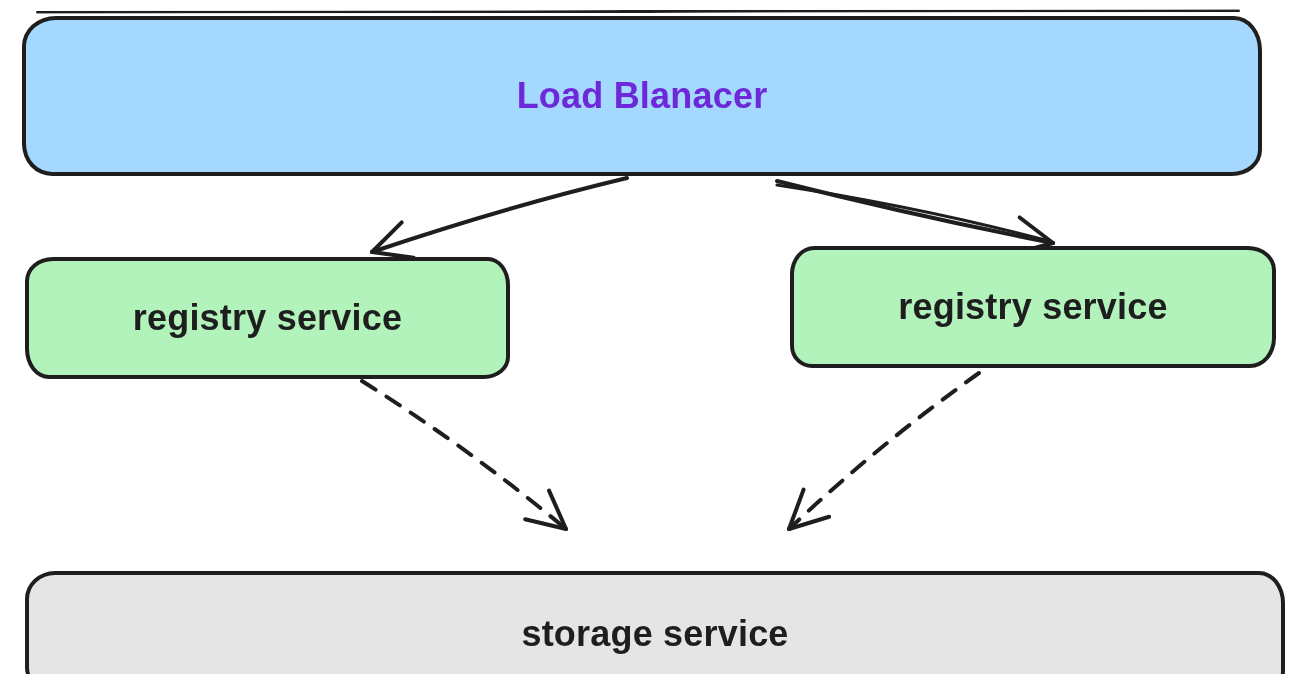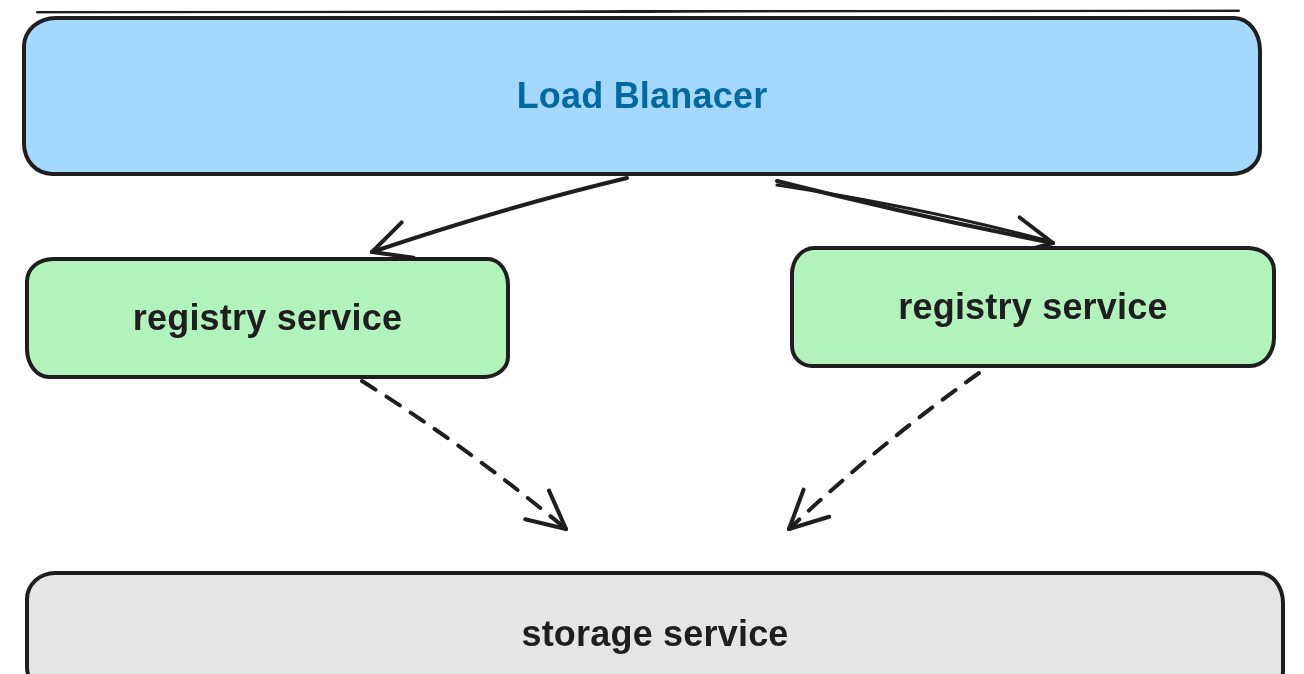--- a/index.html
+++ b/index.html
@@ -94,21 +94,21 @@
         <path d="M 566 529 L 525.1518395598338 519.2312852096892" fill="none" stroke="#1e1e1e" stroke-width="4" stroke-linecap="round"></path>
         <path d="M 566 529 L 549.0253663563857 490.5830530538269" fill="none" stroke="#1e1e1e" stroke-width="4" stroke-linecap="round"></path>
       </g>
       <g>
         <path d="M 979 373 Q 878 445 789 529" fill="none" stroke="#1e1e1e" stroke-width="4" stroke-linecap="round" stroke-dasharray="16 13"></path>
         <path d="M 789 529 L 803.5709040851222 489.60851926948965" fill="none" stroke="#1e1e1e" stroke-width="4" stroke-linecap="round"></path>
         <path d="M 789 529 L 829.167273280111 516.728481868942" fill="none" stroke="#1e1e1e" stroke-width="4" stroke-linecap="round"></path>
       </g>
     </svg>
 
-  <div class="node node--lb" style="background: rgb(165, 216, 255); border-color: rgb(30, 30, 30); color: #0369a1;">
+  <div class="node node--lb" style="background: rgb(165, 216, 255); border-color: rgb(30, 30, 30); color: #6d28d9;">
     <span class="node-label">Load Blanacer</span>
   </div>
 
   <div class="node node--registry-left" style="background: rgb(178, 242, 187); border-color: rgb(30, 30, 30); color: rgb(30, 30, 30);">
     <span class="node-label">registry service</span>
   </div>
 
   <div class="node node--registry-right" style="background: rgb(178, 242, 187); border-color: rgb(30, 30, 30); color: rgb(30, 30, 30);">
     <span class="node-label">registry service</span>
   </div>

